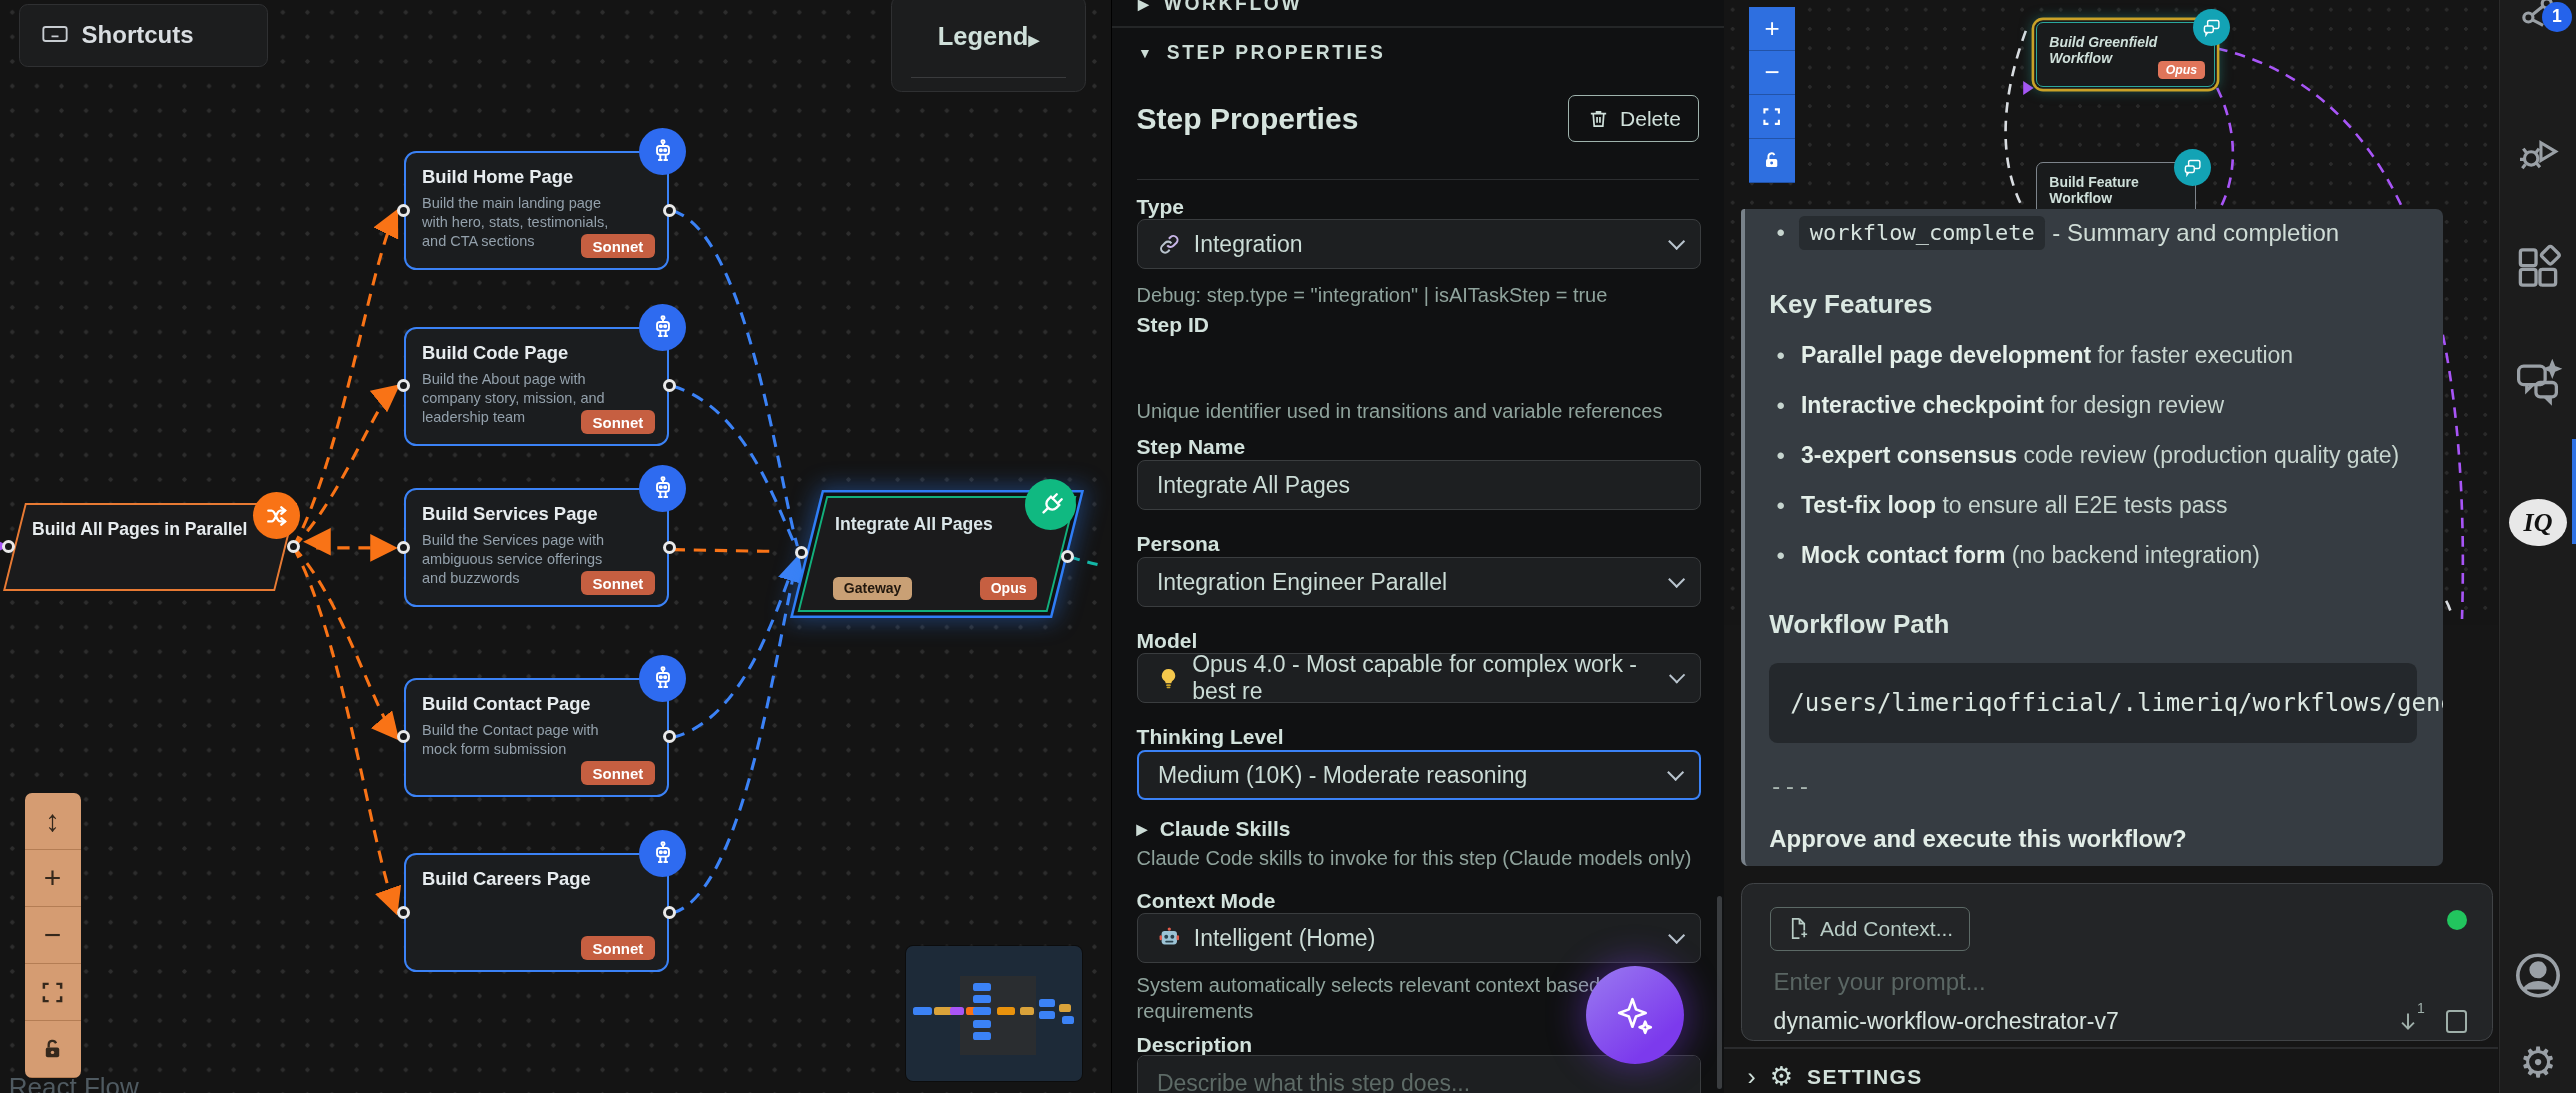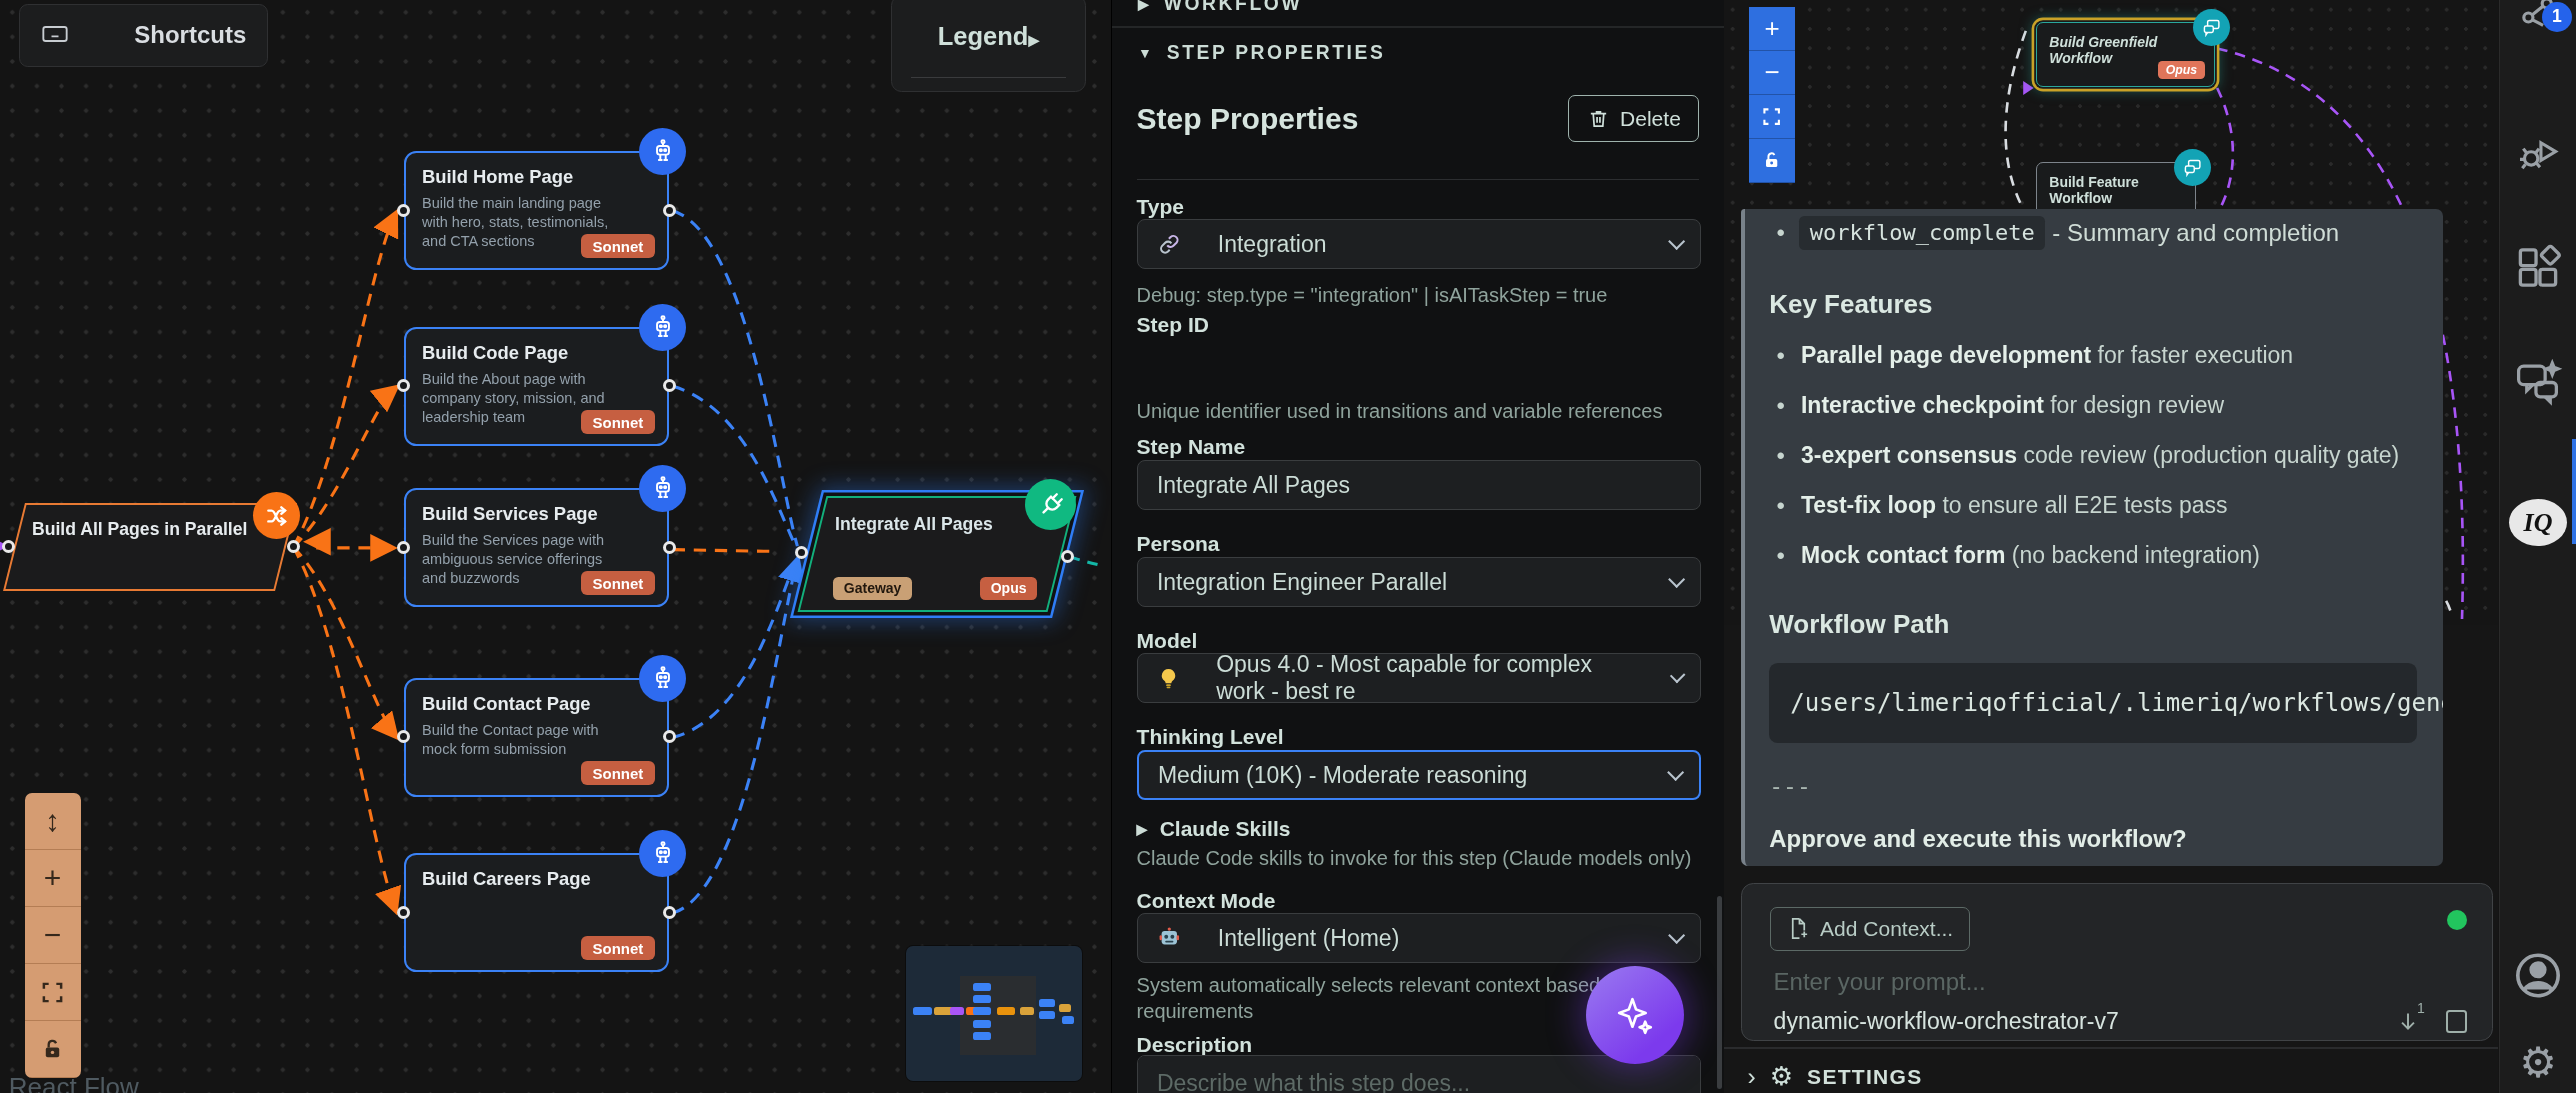--- a/index.html
+++ b/index.html
@@ -4,21 +4,21 @@
 <style>
   * { margin:0; padding:0; box-sizing:border-box; }
   html,body { width:2576px; height:1094px; overflow:hidden; background:#141414;
     font-family:"Liberation Sans", sans-serif; color:#cfe0da; position:relative; }
 
   
   #canvas { position:absolute; left:0; top:0; width:1111px; height:1094px; background:#141414;
     background-image:radial-gradient(circle,#2d2d2d 1.9px,transparent 2.3px); background-size:24.6px 24.6px; overflow:hidden; }
   #edges { position:absolute; left:0; top:0; width:1111px; height:1094px; z-index:1; }
 
-  .panel-float { position:absolute; background:#1c1d1e; border:0.9px solid #2f3032; border-radius:8.8px; z-index:5;justify-content:space-between; }
+  .panel-float { position:absolute; background:#1c1d1e; border:0.9px solid #2f3032; border-radius:8.8px; z-index:5; }
   #shortcuts { left:19.3px; top:3.5px; width:249px; height:63px; display:flex; align-items:center; gap:12.3px; padding:0 21px; }
   #shortcuts .lbl { font-size:24px; font-weight:700; color:#d9dde1; }
   #legend { left:891px; top:-5.3px; width:195px; height:97px; border-radius:10.5px; z-index:5; }
   #legend .lbl { display:block; text-align:center; margin-top:26px; font-size:25.5px; font-weight:700; color:#cfe0da; }
   #legend .divider { position:absolute; left:19.3px; right:19.3px; bottom:12.3px; height:1.8px; background:#3a3b3d; }
 
   .ainode { position:absolute; width:265px; height:119px; background:#1b1d1f; border:2.2px solid #3b82f6;
     border-radius:12.3px; padding:13px 16px; z-index:3; }
   .ainode h4 { font-size:18.4px; font-weight:700; color:#e7ecef; margin-bottom:6.1px; }
   .ainode p { font-size:14.5px; line-height:1.32; color:#93a0ab; padding-right:26px; }
@@ -61,21 +61,21 @@
   .caret { font-size:14px; color:#ccdcd6; }
   #props-divider1 { position:absolute; left:0; top:26px; width:100%; height:1.8px; background:#242627; }
   #props-title-row { position:absolute; left:24.6px; right:24.6px; top:95px; display:flex; align-items:center; justify-content:space-between; }
   #props-title-row h2 { font-size:30px; font-weight:700; color:#d6e4de; }
   #delete-btn { display:flex; align-items:center; gap:10.5px; border:1.3px solid #9fb3ad; border-radius:7px;
     background:transparent; color:#cfe0da; font-size:21px; padding:10.5px 17.6px; font-family:inherit; }
   #props-divider2 { position:absolute; left:24.6px; right:24.6px; top:179px; height:1.3px; background:#2c2e30; }
   .flabel { position:absolute; left:24.6px; font-size:21px; font-weight:700; color:#d2e2dc; }
   .fselect, .finput { position:absolute; left:24.6px; width:564px; height:50px; background:#1d1f21;
     border:1.3px solid #3a3d3f; border-radius:8px; display:flex; align-items:center; padding:0 19.3px;
-    font-size:23px; color:#cbdcd6; font-family:inherit;gap:24px; }
+    font-size:23px; color:#cbdcd6; font-family:inherit; }
   .fselect .chev { margin-left:auto; width:12.3px; height:12.3px; border-right:2.6px solid #b9c4ce;
     border-bottom:2.6px solid #b9c4ce; transform:rotate(45deg) translateY(-3.5px); }
   .fselect .sic { margin-right:12.3px; display:flex; }
   .helper { position:absolute; left:24.6px; width:562px; font-size:20px; color:#8fa39c; line-height:1.28; }
   input.finput { color:#cbdcd6; }
   .mono { font-family:"DejaVu Sans Mono", monospace; }
   #fab { position:absolute; left:474px; top:966px; width:98px; height:98px; border-radius:50%;
     background:linear-gradient(140deg,#9a7bf0 0%,#7c3aed 75%); display:flex; align-items:center; justify-content:center;
     box-shadow:0 0 33px 7px rgba(124,58,237,.35); z-index:12; border:none; }
   #props-scrollthumb { position:absolute; right:1.8px; top:896px; width:5.3px; height:193px; background:#3a3d40; border-radius:2.6px; }

